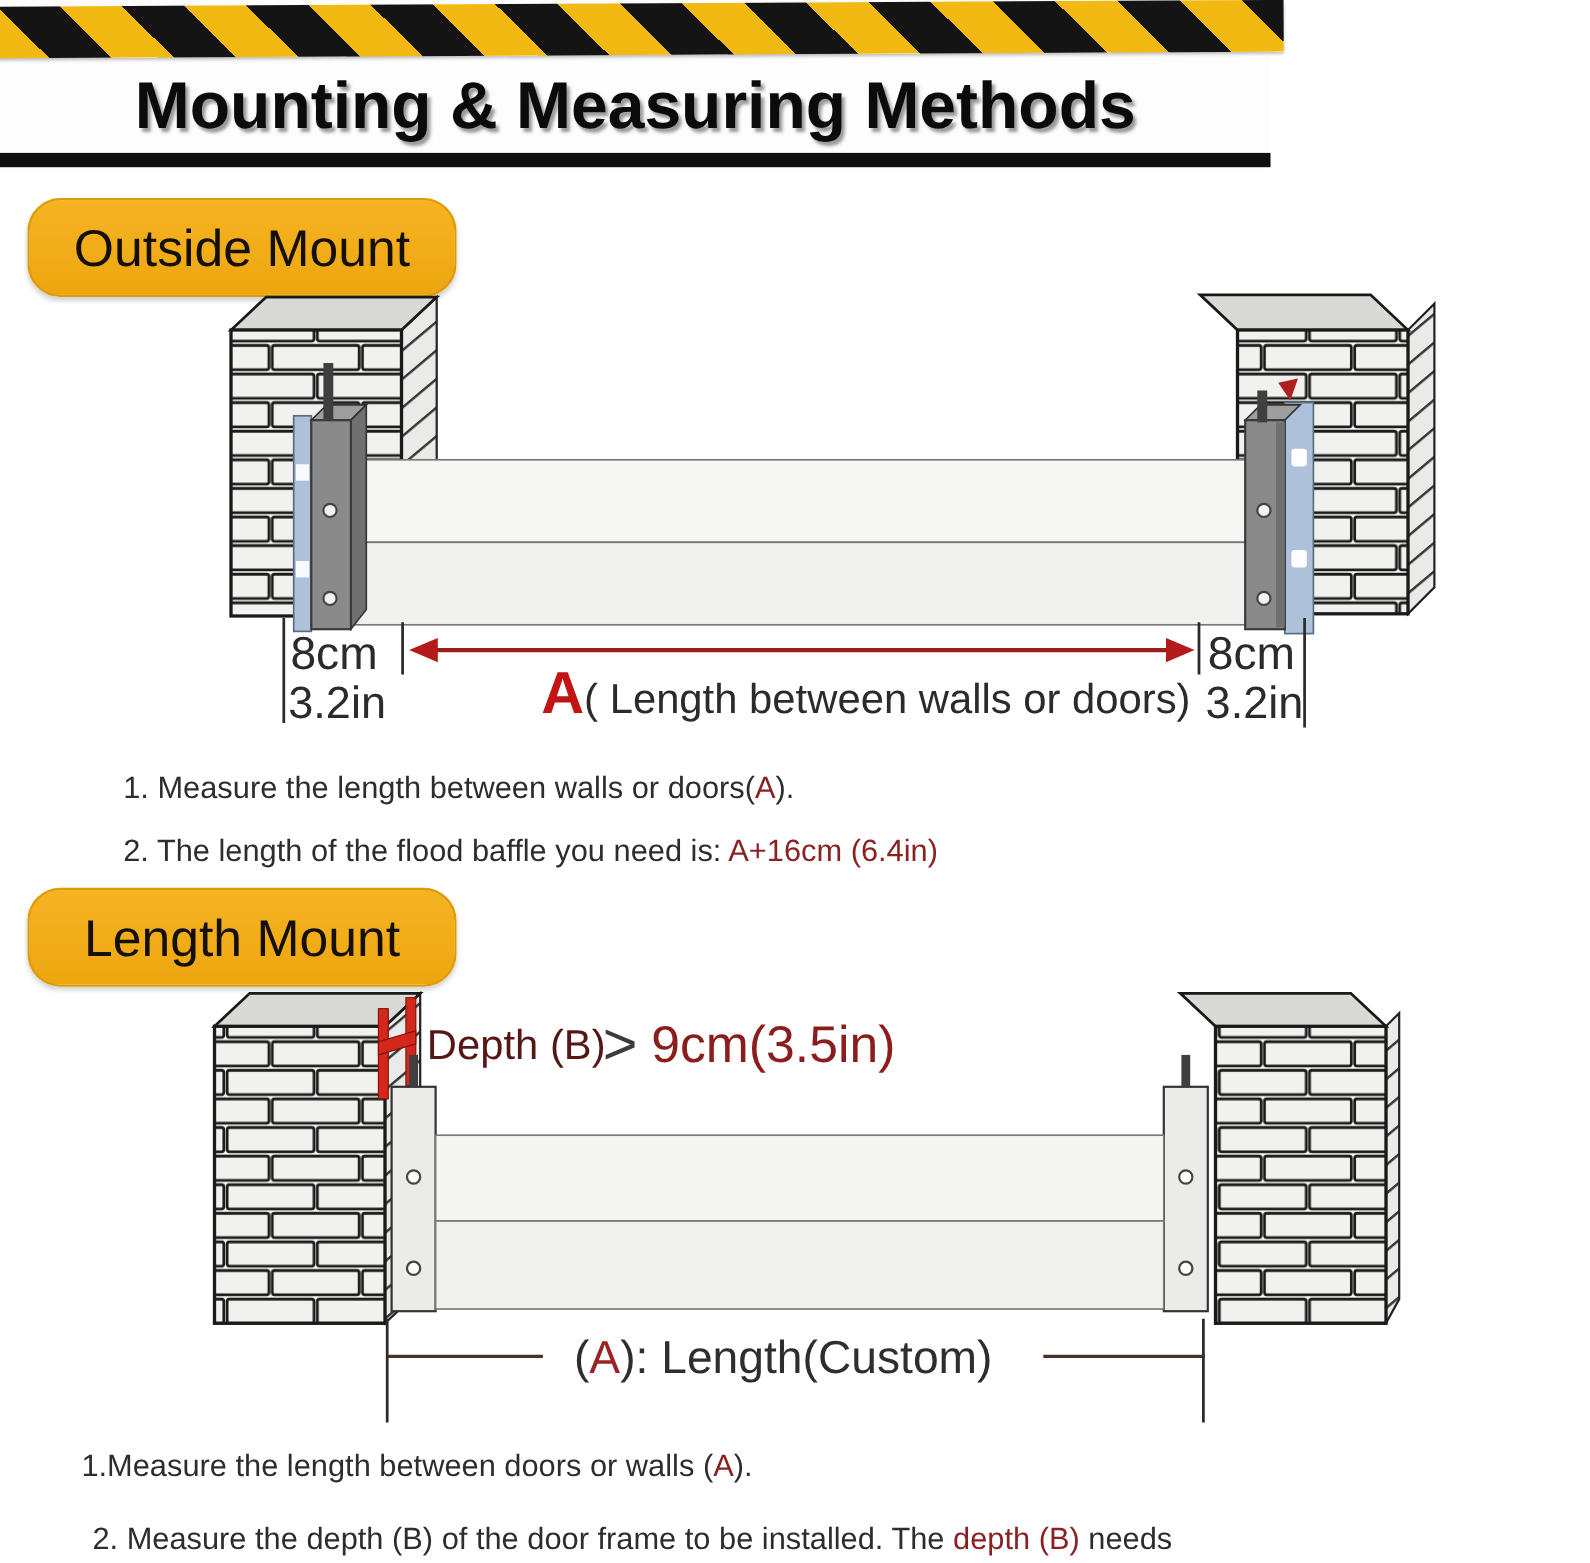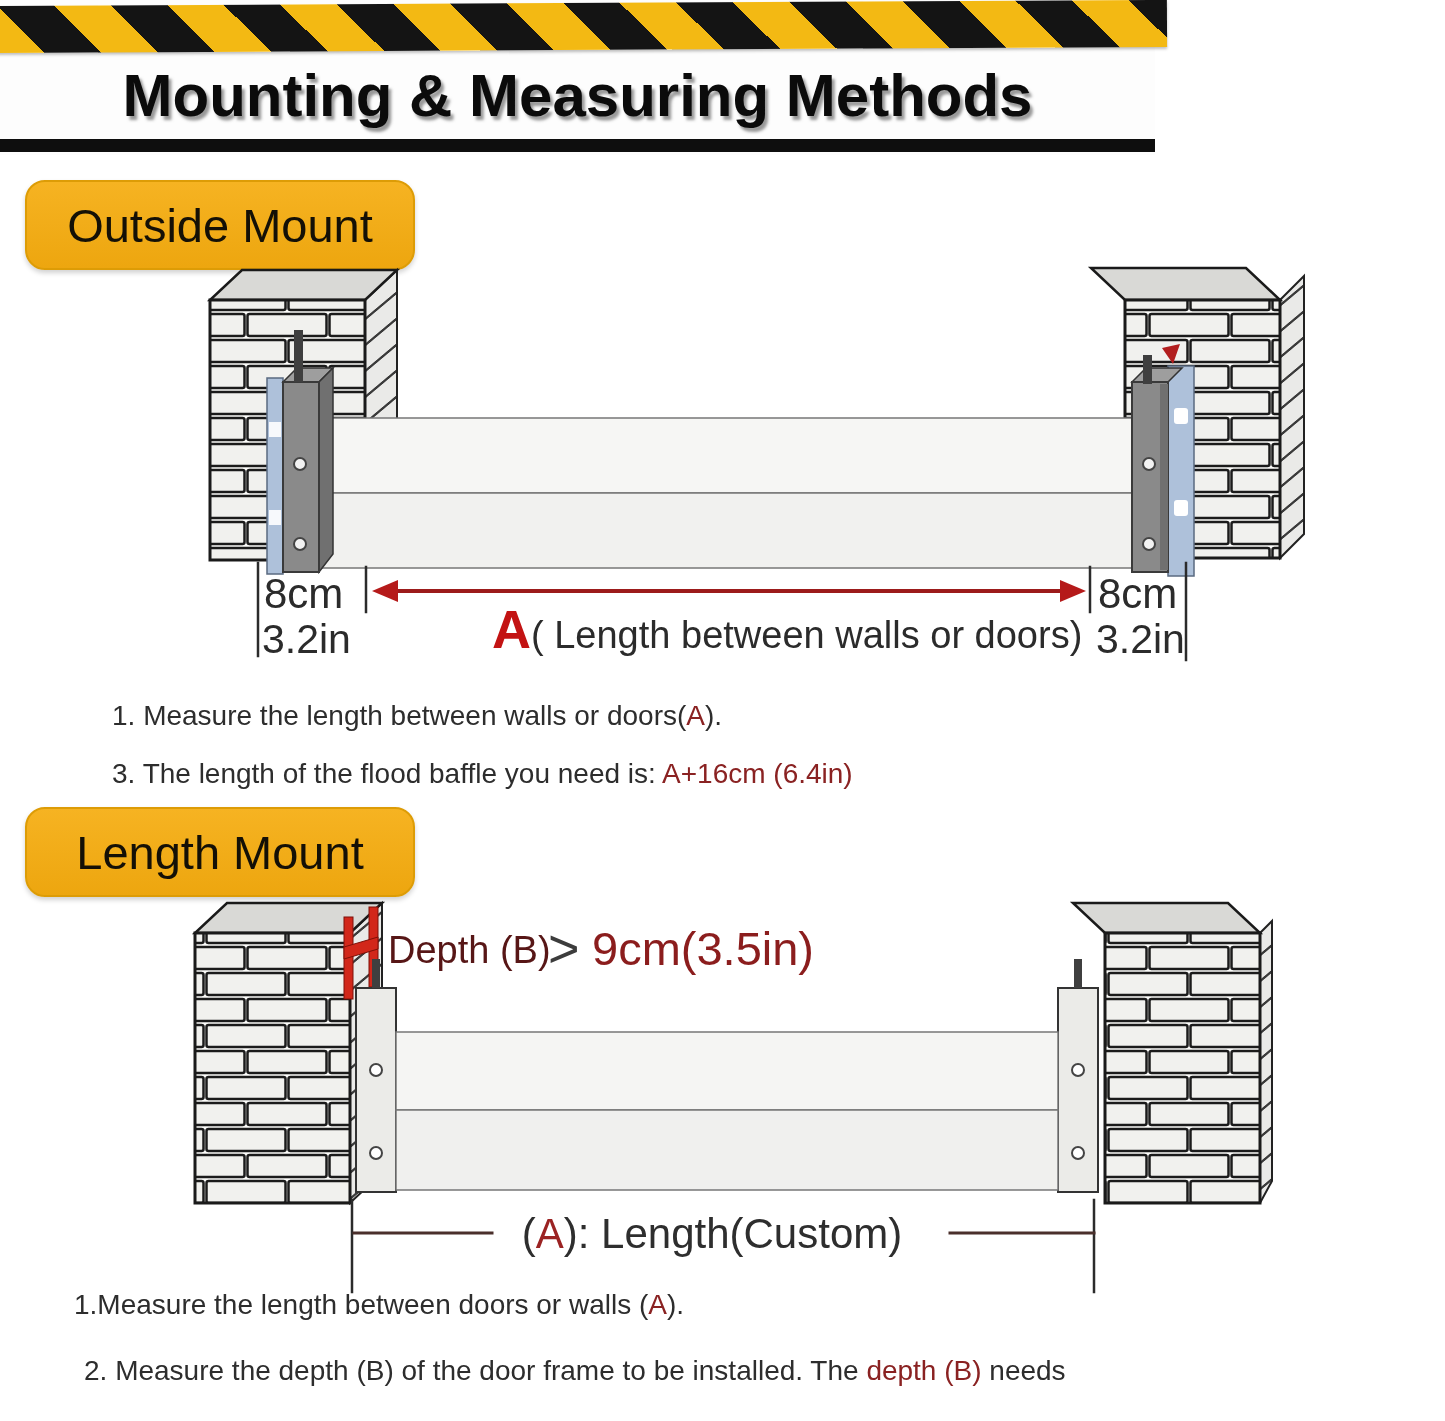--- a/index.html
+++ b/index.html
@@ -11,41 +11,41 @@
   .stripes{position:absolute;top:3px;left:-12px;right:-12px;height:47px;
            background:repeating-linear-gradient(45deg,#f3b913 0 40px,#141414 40px 80px);
            transform:rotate(-0.3deg);box-shadow:0 2px 3px rgba(0,0,0,.25);}
   .banner-title{position:absolute;top:50px;left:0;width:100%;height:90px;
                 display:flex;align-items:center;justify-content:center;
                 font-size:60px;font-weight:bold;letter-spacing:0px;color:#0b0b0b;
                 text-shadow:3px 4px 3px rgba(70,70,70,.55);}
   .banner-bar{position:absolute;top:139px;left:0;width:100%;height:13px;background:#0e0e0e;}
 
   
-  .badge{position:absolute;left:25px;width:386px;height:86px;border-radius:20px;
+  .badge{position:absolute;left:25px;width:386px;height:86px;border-radius:30px;
          background:linear-gradient(180deg,#f6b322,#eda60f);
          border:2px solid #dd9c06;box-shadow:0 3px 5px rgba(0,0,0,.18);
          display:flex;align-items:center;justify-content:center;
          font-size:47px;color:#141006;}
   #badge-outside{top:180px;}
   #badge-inside{top:807px;}
 
   
   .diagram{position:absolute;left:0;}
   #svg-outside{top:260px;}
   #svg-inside{top:893px;}
 
   
   .steps{position:absolute;color:#2d2d2d;font-size:28px;}
   .steps .line{line-height:44px;white-space:nowrap;}
   .steps .gap{margin-top:14px;}
   .red-text{color:#8a2222;}
   #steps-outside{left:112px;top:694px;}
   #steps-bottom{left:60px;top:1286px;width:1385px;}
-  #steps-bottom .line{line-height:38px;}
+  #steps-bottom .line{line-height:38px;margin-top:28px;}
   #steps-bottom .gap{margin-top:28px;}
   .ind14{padding-left:14px;}
   .ind24{padding-left:24px;}
 </style>
 </head>
 <body>
 
 <div class="page">
 
   <div class="banner">
@@ -130,21 +130,21 @@
       <text x="264" y="348" font-size="42" fill="#2b2b2b">8cm</text>
       <text x="262" y="393" font-size="41" fill="#2b2b2b">3.2in</text>
       <text x="1098" y="348" font-size="42" fill="#2b2b2b">8cm</text>
       <text x="1096" y="393" font-size="41" fill="#2b2b2b">3.2in</text>
       <text x="492" y="388"><tspan font-size="54" font-weight="bold" fill="#c31313">A</tspan><tspan font-size="38" fill="#2b2b2b">( Length between walls or doors)</tspan></text>
     </g>
   </svg>
 
   <div class="steps" id="steps-outside">
     <div class="line"><span>1. Measure the length between walls or doors(</span><span class="red-text">A</span><span>).</span></div>
-    <div class="line gap"><span>3. The length of the flood baffle you need is: </span><span class="red-text">A+16cm (6.4in)</span></div>
+    <div class="line gap"><span>2. The length of the flood baffle you need is: </span><span class="red-text">A+16cm (6.4in)</span></div>
   </div>
 
   <div class="badge" id="badge-inside">Length Mount</div>
 
   <svg class="diagram" id="svg-inside" width="1445" height="402" viewBox="0 0 1445 402">
     <defs>
       <pattern id="brick2" width="82" height="52" patternUnits="userSpaceOnUse">
         <rect width="82" height="52" fill="#fbfbf9"></rect>
         <rect x="1.5" y="2" width="79" height="22" rx="2" fill="#f1f1ee" stroke="#1b1b1b" stroke-width="2.5"></rect>
         <rect x="-39.5" y="28" width="79" height="22" rx="2" fill="#f1f1ee" stroke="#1b1b1b" stroke-width="2.5"></rect>

